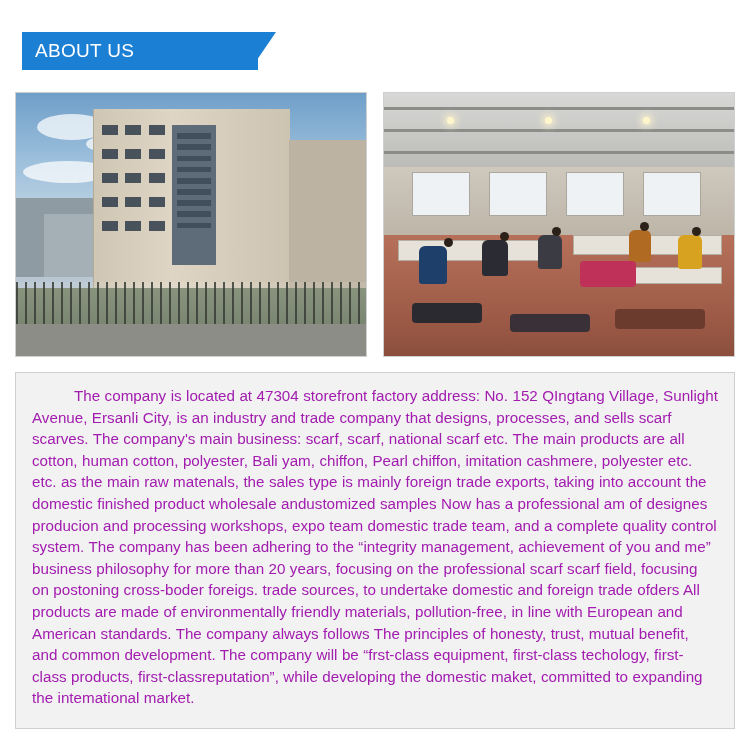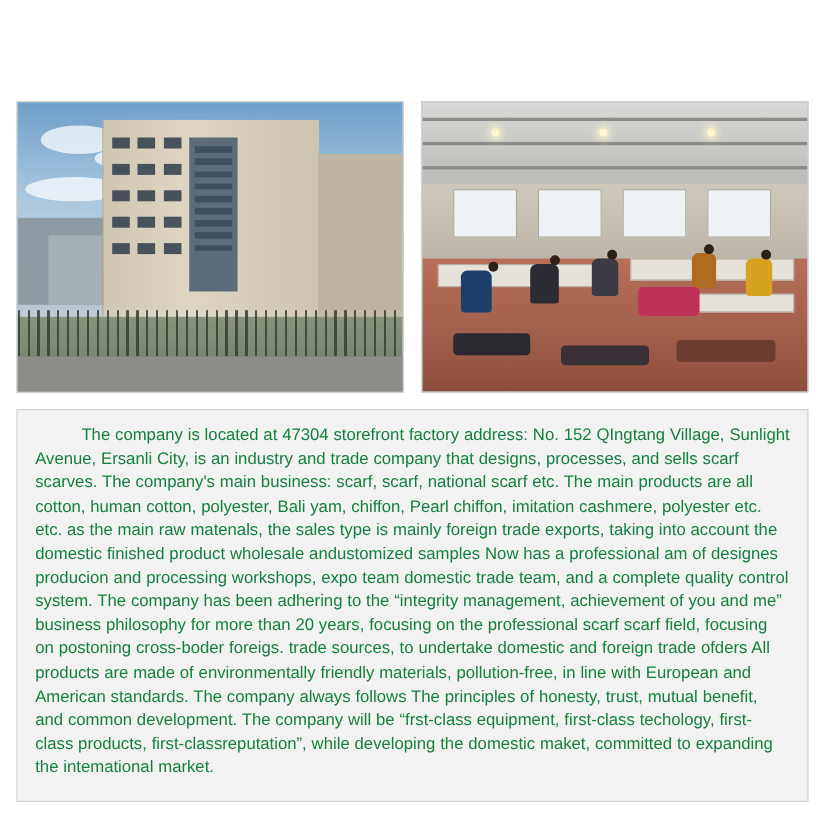--- a/index.html
+++ b/index.html
@@ -180,33 +180,39 @@
     top: 372px;
     width: 720px;
     height: 357px;
     border: 1px solid #cfcfcf;
     background: #f2f2f2;
     box-sizing: border-box;
     padding: 12px 16px 10px 16px;
   }
   .body-text {
     margin: 0;
-    color: #15803d;
+    color: #a21caf;
     font-size: 15.2px;
     line-height: 21.6px;
     text-indent: 42px;
     text-align: left;
     word-spacing: 0.2px;
   }
 </style>
 </head>
 <body>
 
 <div class="page">
 
+  <div class="banner">
+    <div class="banner-bg"></div>
+    <div class="banner-slant"></div>
+    <div class="banner-accent"></div>
+    <div class="banner-title">ABOUT US</div>
+  </div>
 
   <div class="photos">
 
     <div class="photo">
       <div class="p1-sky"></div>
       <div class="p1-cloud p1-c1"></div>
       <div class="p1-cloud p1-c2"></div>
       <div class="p1-cloud p1-c3"></div>
 
       <div class="p1-bldgL"></div>

